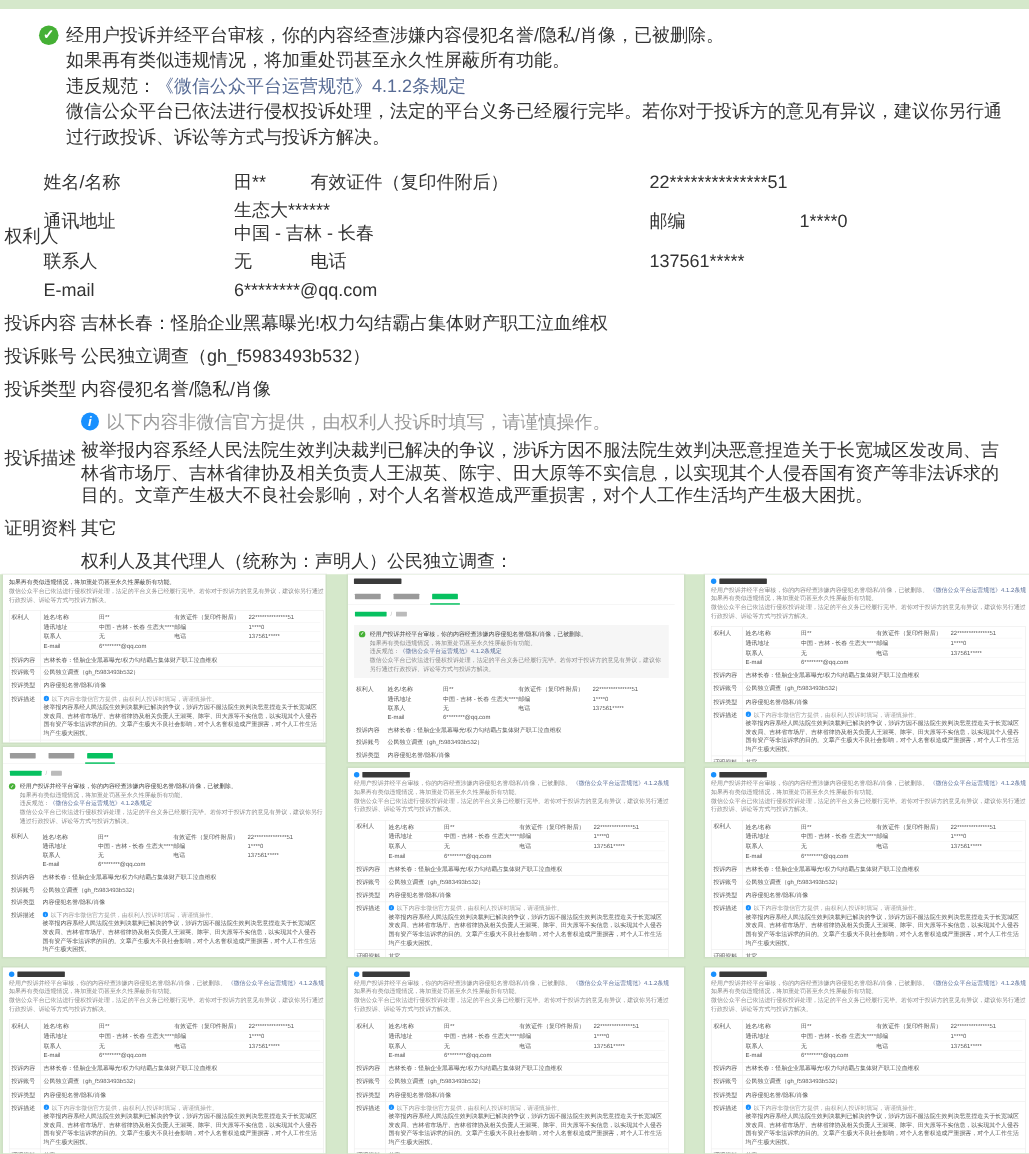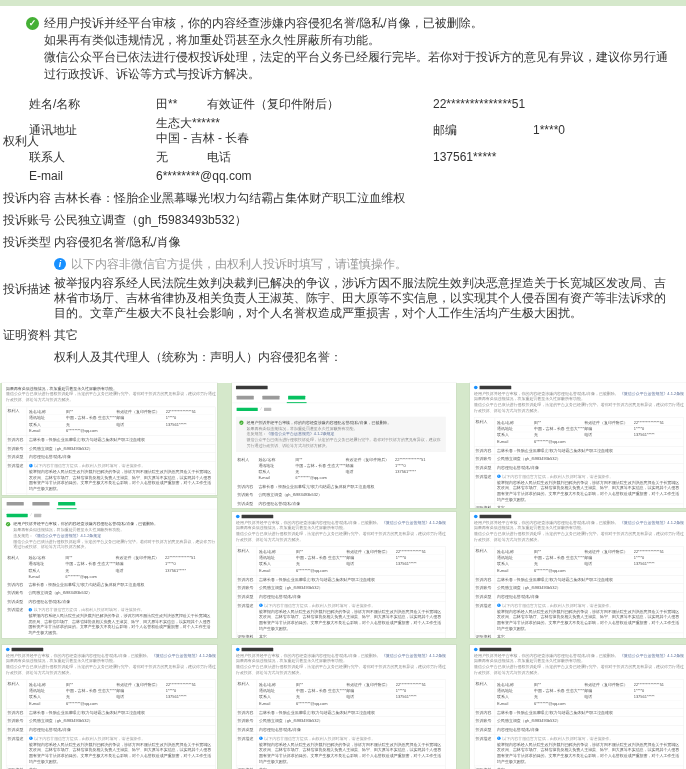--- a/index.html
+++ b/index.html
@@ -112,20 +112,21 @@
 <body>
 
 <div class="top-strip"></div>
 
 <div class="white-section">
 
   <div class="notice">
     <span class="check-icon">✓</span>
     <p>经用户投诉并经平台审核，你的内容经查涉嫌内容侵犯名誉/隐私/肖像，已被删除。</p>
     <p>如果再有类似违规情况，将加重处罚甚至永久性屏蔽所有功能。</p>
+    <p><span>违反规范：</span><a class="link">《微信公众平台运营规范》4.1.2条规定</a></p>
     <p>微信公众平台已依法进行侵权投诉处理，法定的平台义务已经履行完毕。若你对于投诉方的意见有异议，建议你另行通过行政投诉、诉讼等方式与投诉方解决。</p>
   </div>
 
   <div class="form">
 
     <div class="frow vcenter">
       <span class="flabel">权利人</span>
       <div>
         <div class="subrow">
           <span class="sublabel">姓名/名称</span>
@@ -181,21 +182,21 @@
     </div>
 
     <div class="frow">
       <span class="flabel">证明资料</span>
       <div class="fvalue">其它</div>
     </div>
 
     <div class="frow guar">
 
       <div class="fvalue wide">
-        <p>权利人及其代理人（统称为：声明人）内容侵犯名誉：</p>
+        <p>权利人及其代理人（统称为：声明人）公民独立调查：</p>
 
       </div>
     </div>
 
   </div>
 </div>
 
 <div class="gallery">
   <div class="thumb p11">
       <div class="mini">

